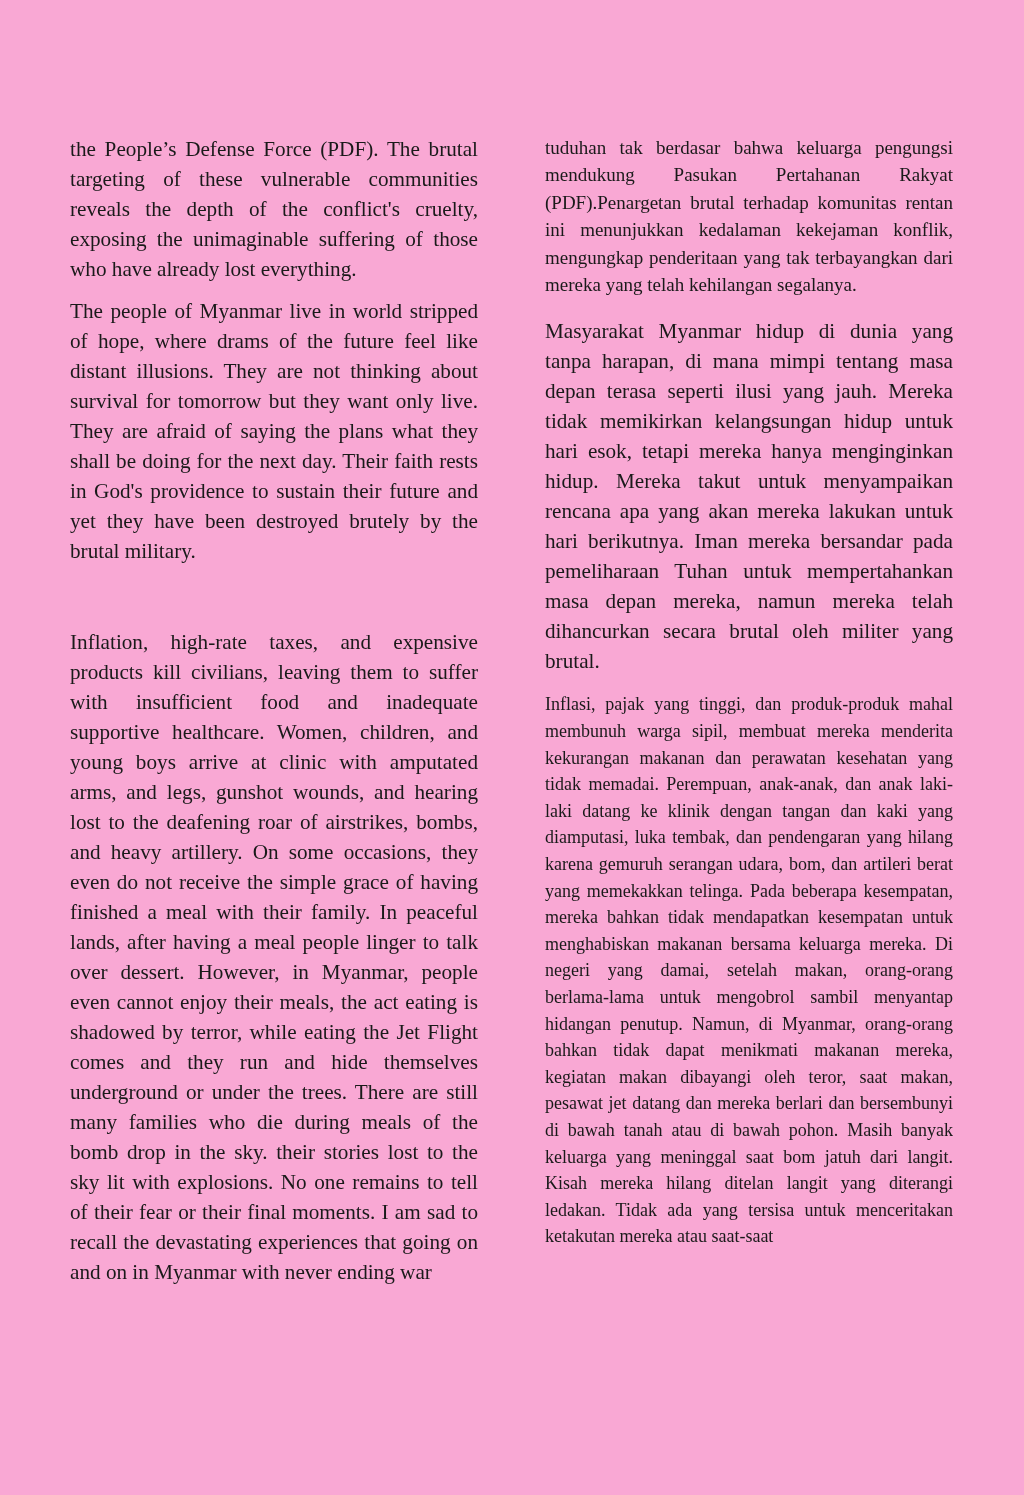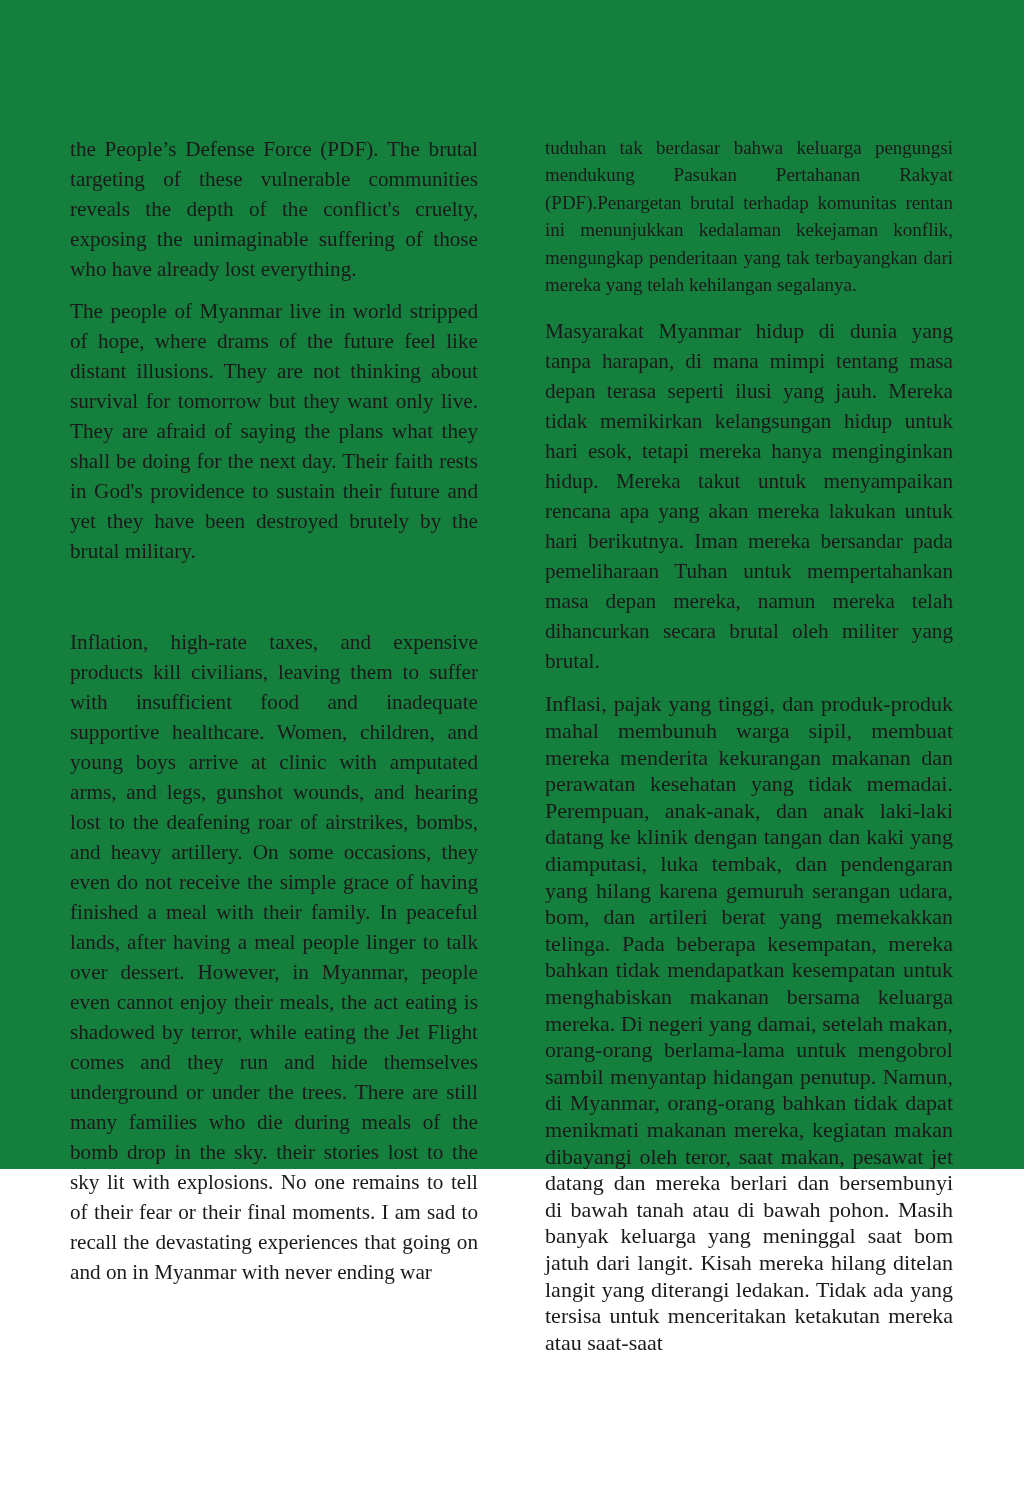--- a/index.html
+++ b/index.html
@@ -1,24 +1,24 @@
 <!DOCTYPE html>
 <html><head>
 <meta charset="utf-8">
 <style>
   html, body { margin: 0; padding: 0; background: #ffffff; }
   body { width: 1024px; height: 1495px; position: relative; overflow: hidden; }
-  .page { position: absolute; left: 0; top: 0; width: 1024px; height: 1169px; background: #15803d; text-decoration: underline; }
+  .page { position: absolute; left: 0; top: 0; width: 1024px; height: 1495px; background: #f9a8d4; text-decoration: underline; }
   .col { position: absolute; width: 408px; color: #1a1a1a; font-family: "Liberation Serif", "DejaVu Serif", serif; }
   .col p { margin: 0; text-align: justify; text-align-last: left; }
   .left { left: 70px; top: 134px; }
   .right { left: 545px; top: 134px; }
   .big { font-size: 21.2px; line-height: 30px; }
   .small { font-size: 19px; line-height: 27.4px; }
-  .small2 { font-size: 22px; line-height: 26.6px; }
+  .small2 { font-size: 18px; line-height: 26.6px; }
   .gap1 { margin-top: 12px !important; }
   .gap2 { margin-top: 61px !important; }
   .rgap1 { margin-top: 18px !important; }
   .rgap2 { margin-top: 15px !important; }
 </style>
 </head>
 <body>
 
 <div class="page">
   <div class="col left">

